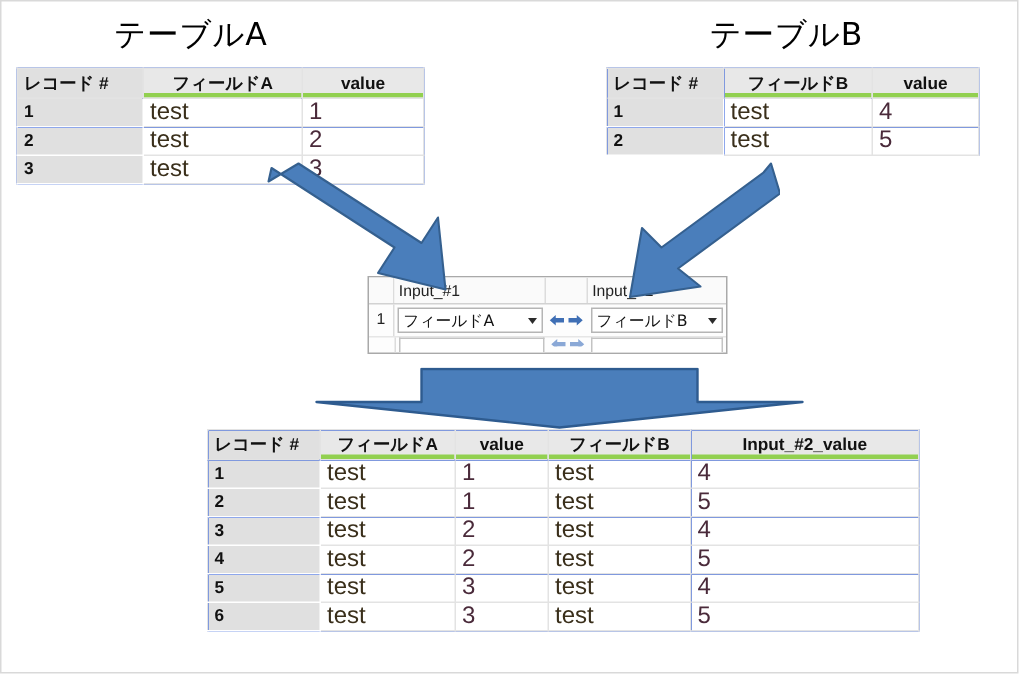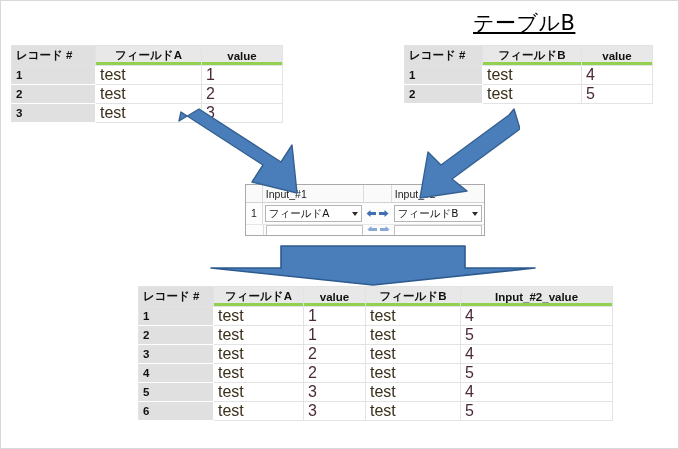--- a/index.html
+++ b/index.html
@@ -193,20 +193,21 @@
   .arrow-svg {
     position: absolute;
     pointer-events: none;
   }
 </style>
 </head>
 <body>
 
 <div id="canvas">
 
+  <div class="tbl-title" style="left:75px; top:8px;">テーブルA</div>
 
   <table class="grid" id="tableA" style="left:10px; top:44px; width:271px;">
     <colgroup>
         <col style="width:84px">
         <col style="width:106px">
         <col style="width:81px">
       </colgroup>
     <thead>
       <tr>
         <th class="idcol">レコード #</th>
@@ -226,21 +227,21 @@
         <td class="num">2</td>
       </tr>
       <tr>
         <td class="idcol">3</td>
         <td>test</td>
         <td class="num">3</td>
       </tr>
     </tbody>
   </table>
 
-  <div class="tbl-title" style="left:472px; top:8px;text-decoration:underline;">テーブルB</div>
+  <div class="tbl-title" style="left:472px; top:8px;">テーブルB</div>
 
   <table class="grid" id="tableB" style="left:403px; top:44px; width:248px;">
     <colgroup>
         <col style="width:78px">
         <col style="width:99px">
         <col style="width:71px">
       </colgroup>
     <thead>
       <tr>
         <th class="idcol">レコード #</th>

